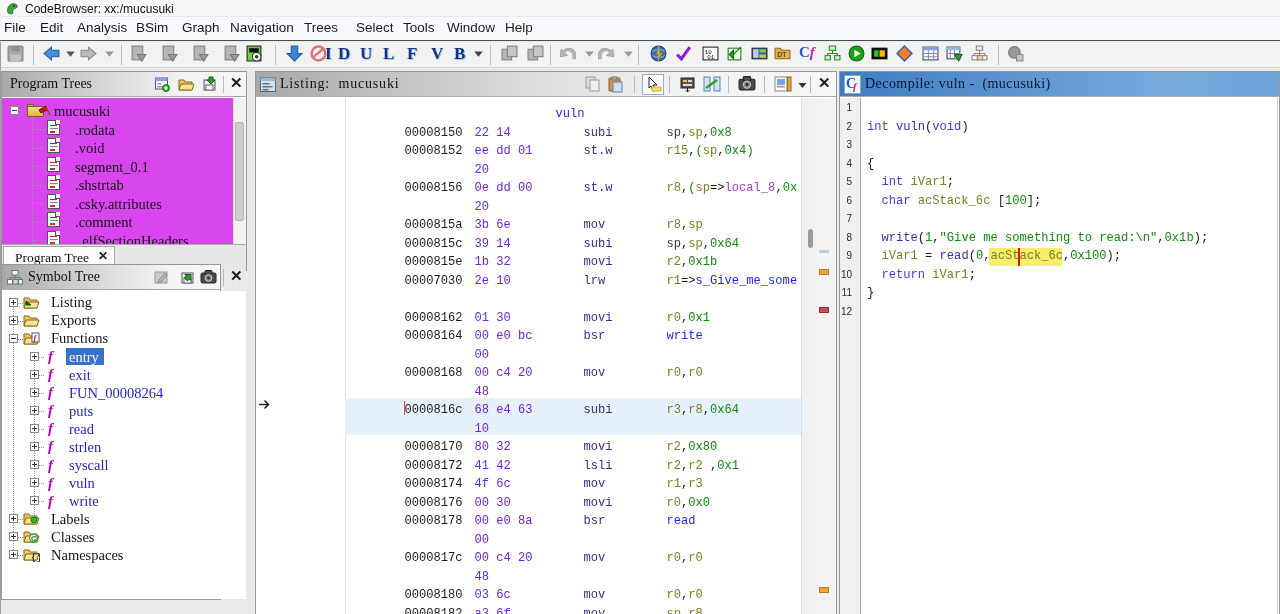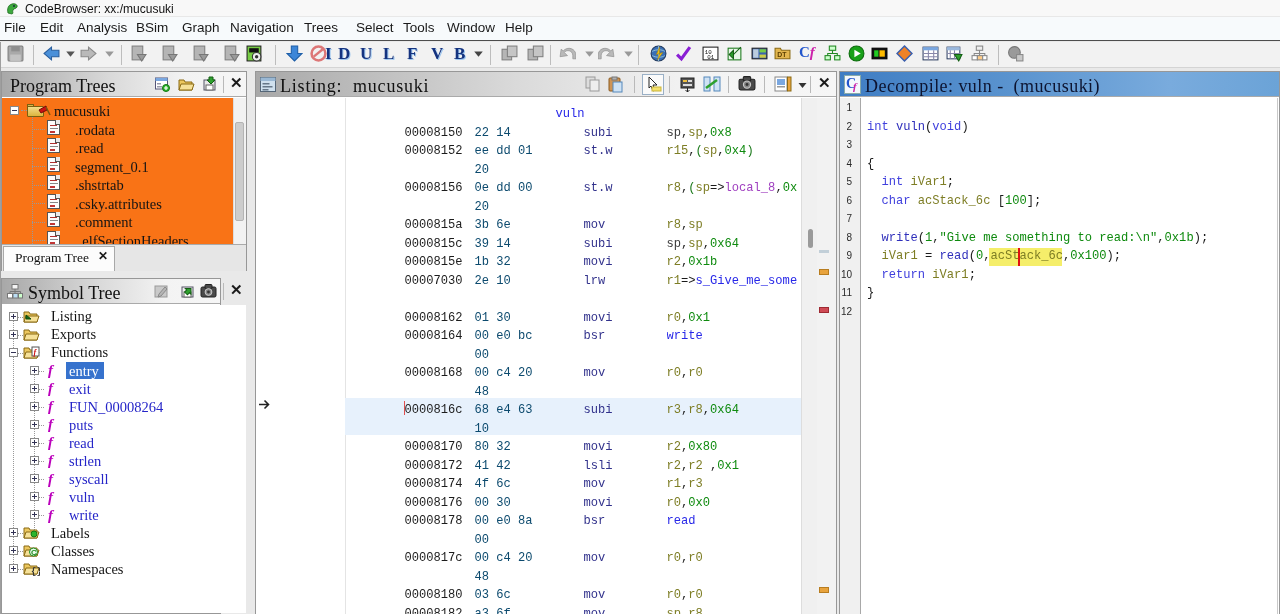--- a/index.html
+++ b/index.html
@@ -1,29 +1,29 @@
 <!DOCTYPE html>
 <html><head><meta charset="utf-8">
 <style>
 *{box-sizing:border-box}
 html,body{margin:0;padding:0}
 body{width:1280px;height:614px;position:relative;overflow:hidden;
  font-family:"Liberation Sans",sans-serif;background:#e9e9e9;}
 .abs{position:absolute}
 pre{margin:0;font-family:"Liberation Mono",monospace;font-size:12.1px;line-height:18.5px;}
-.ad{color:#1c1c1c}.by{color:#0c4a6e}.mn{color:#32328c}.rg{color:#7d7d24}
+.ad{color:#1c1c1c}.by{color:#6d28d9}.mn{color:#32328c}.rg{color:#7d7d24}
 .sc{color:#0e8a0e}.pu{color:#1a1a1a}.pg{color:#1c7a1c}.lb{color:#2727e8}
 .lo{color:#a040c0}.d1{color:#3a3a3a}
 .kw{color:#4040dd}.fn{color:#2f2fbb}.va{color:#7d7d24}.co{color:#0e8a0e}
 .panel{position:absolute;border:1px solid #979797;background:#fff}
 .phead{position:absolute;left:0;top:0;right:0;height:25px;
  background:linear-gradient(to right,#a8a8a8,#dadada 45%,#f3f3f3 75%,#f6f6f6);
  border-bottom:1px solid #aaa;}
 .phead.blue{background:linear-gradient(to right,#3f7dc3,#5b94cf 40%,#79abdd 75%,#6ba3d7)}
-.ptitle{position:absolute;top:4px;font-family:"Liberation Serif",serif;font-size:18px;color:#111;white-space:pre}
+.ptitle{position:absolute;top:4px;font-family:"Liberation Serif",serif;font-size:14px;color:#111;white-space:pre}
 .hsep{position:absolute;top:4px;width:1px;height:17px;background:#b9b9b9}
 .trow{position:absolute;white-space:pre;font-family:"Liberation Serif",serif;font-size:14.5px;color:#141414}
 .fname{color:#2525c8}
 .ebox{position:absolute;width:9px;height:9px;border:1px solid #888;background:#fff}
 .ebox i{position:absolute;left:1px;right:1px;top:3px;height:1px;background:#335}
 .ebox b{position:absolute;top:1px;bottom:1px;left:3px;width:1px;background:#335}
 .dotv{position:absolute;width:1px;border-left:1px dotted #999}
 .doth{position:absolute;height:1px;border-top:1px dotted #999}
 .folder{position:absolute;width:16px;height:12px}
 .folder .bk{position:absolute;left:0;top:0;width:7px;height:3px;background:#d8b54e;border:1px solid #7a6010;border-bottom:none;border-radius:1px 1px 0 0}
@@ -224,21 +224,21 @@
         <path d="M3 7 L16 7 L14 13 L1 13 Z" fill="#f6e198" stroke="#8a6a14"></path>
       </svg>
 <svg class="abs" style="left:200px;top:4px" width="16" height="16" viewBox="0 0 16 16">
         <rect x="2" y="4" width="11" height="10" fill="#e8e8e8" stroke="#556"></rect>
         <rect x="4" y="9" width="7" height="5" fill="#fff" stroke="#666"></rect>
         <path d="M9 1 L13 5 L11 5 L11 8 L7 8 L7 5 L5 5 Z" fill="#2ea02e" stroke="#145f14" transform="rotate(180 9 4.5)"></path>
       </svg>
 <div class="hsep" style="left:221px"></div>
 <div class="xbtn" style="left:228px;top:2px;font-size:15px">✕</div>
 </div>
-<div class="abs" style="left:0;top:26px;width:244px;height:147px;background:#f97316;overflow:hidden;border-bottom:1px solid #aaa">
+<div class="abs" style="left:0;top:26px;width:244px;height:147px;background:#d946ef;overflow:hidden;border-bottom:1px solid #aaa">
 <div class="dotv" style="left:30px;top:19px;height:127px"></div>
 <div class="doth" style="left:30px;top:31.3px;width:13px"></div>
 <div class="doth" style="left:30px;top:49.8px;width:13px"></div>
 <div class="doth" style="left:30px;top:68.3px;width:13px"></div>
 <div class="doth" style="left:30px;top:86.8px;width:13px"></div>
 <div class="doth" style="left:30px;top:105.3px;width:13px"></div>
 <div class="doth" style="left:30px;top:123.8px;width:13px"></div>
 <div class="doth" style="left:30px;top:142.3px;width:13px"></div>
 <div class="ebox" style="left:8px;top:8px">
         <i></i>
@@ -259,21 +259,21 @@
         <span class="l2"></span>
         <span class="l3"></span>
       </div>
 <div class="trow" style="left:73px;top:23.8px">.rodata</div>
 <div class="page" style="left:45px;top:40.3px">
         <span class="c"></span>
         <span class="l1"></span>
         <span class="l2"></span>
         <span class="l3"></span>
       </div>
-<div class="trow" style="left:73px;top:42.3px">.read</div>
+<div class="trow" style="left:73px;top:42.3px">.void</div>
 <div class="page" style="left:45px;top:58.8px">
         <span class="c"></span>
         <span class="l1"></span>
         <span class="l2"></span>
         <span class="l3"></span>
       </div>
 <div class="trow" style="left:73px;top:60.8px">segment_0.1</div>
 <div class="page" style="left:45px;top:77.3px">
         <span class="c"></span>
         <span class="l1"></span>
@@ -304,21 +304,21 @@
 <div class="trow" style="left:73px;top:134.8px">_elfSectionHeaders</div>
 <div class="abs" style="left:231px;top:0;width:13px;height:147px;background:#f2f2f2;border-left:1px solid #ddd"></div>
 <div class="abs" style="left:233px;top:24px;width:9px;height:99px;background:#cdcdcd;border:1px solid #b4b4b4;border-radius:2px"></div>
 </div>
 <div class="abs" style="left:0;top:173px;width:244px;height:26px;background:#e6e6e6">
 <div class="abs" style="left:1px;top:1px;width:112px;height:25px;background:#fcfcfc;border:1px solid #a8a8a8;border-bottom:none"></div>
 <div class="abs" style="left:13px;top:5px;font-family:'Liberation Serif',serif;font-size:13.5px;color:#111">Program Tree</div>
 <div class="xbtn" style="left:96px;top:4px;font-size:12px">✕</div>
 </div>
 </div>
-<div class="panel" style="left:1px;top:278px;width:220px;height:336px">
+<div class="panel" style="left:1px;top:264px;width:220px;height:336px">
 <div class="phead">
 <svg class="abs" style="left:5px;top:5px" width="16" height="15" viewBox="0 0 16 15">
         <rect x="5" y="0.5" width="6" height="4.5" fill="#f4f4f4" stroke="#777"></rect>
         <rect x="0.5" y="9.5" width="5" height="4.5" fill="#fff" stroke="#777"></rect>
         <rect x="6" y="9.5" width="5" height="4.5" fill="#bbddf4" stroke="#777"></rect>
         <rect x="11.5" y="9.5" width="4" height="4.5" fill="#cfc" stroke="#777"></rect>
         <path d="M8 5 L8 7.5 M3 9.5 L3 7.5 L13.5 7.5 L13.5 9.5 M8 7.5 L8 9.5" stroke="#777" fill="none"></path>
       </svg>
 <div class="ptitle" style="left:26px">Symbol Tree</div>
 <svg class="abs" style="left:152px;top:5px" width="17" height="15" viewBox="0 0 17 15">

